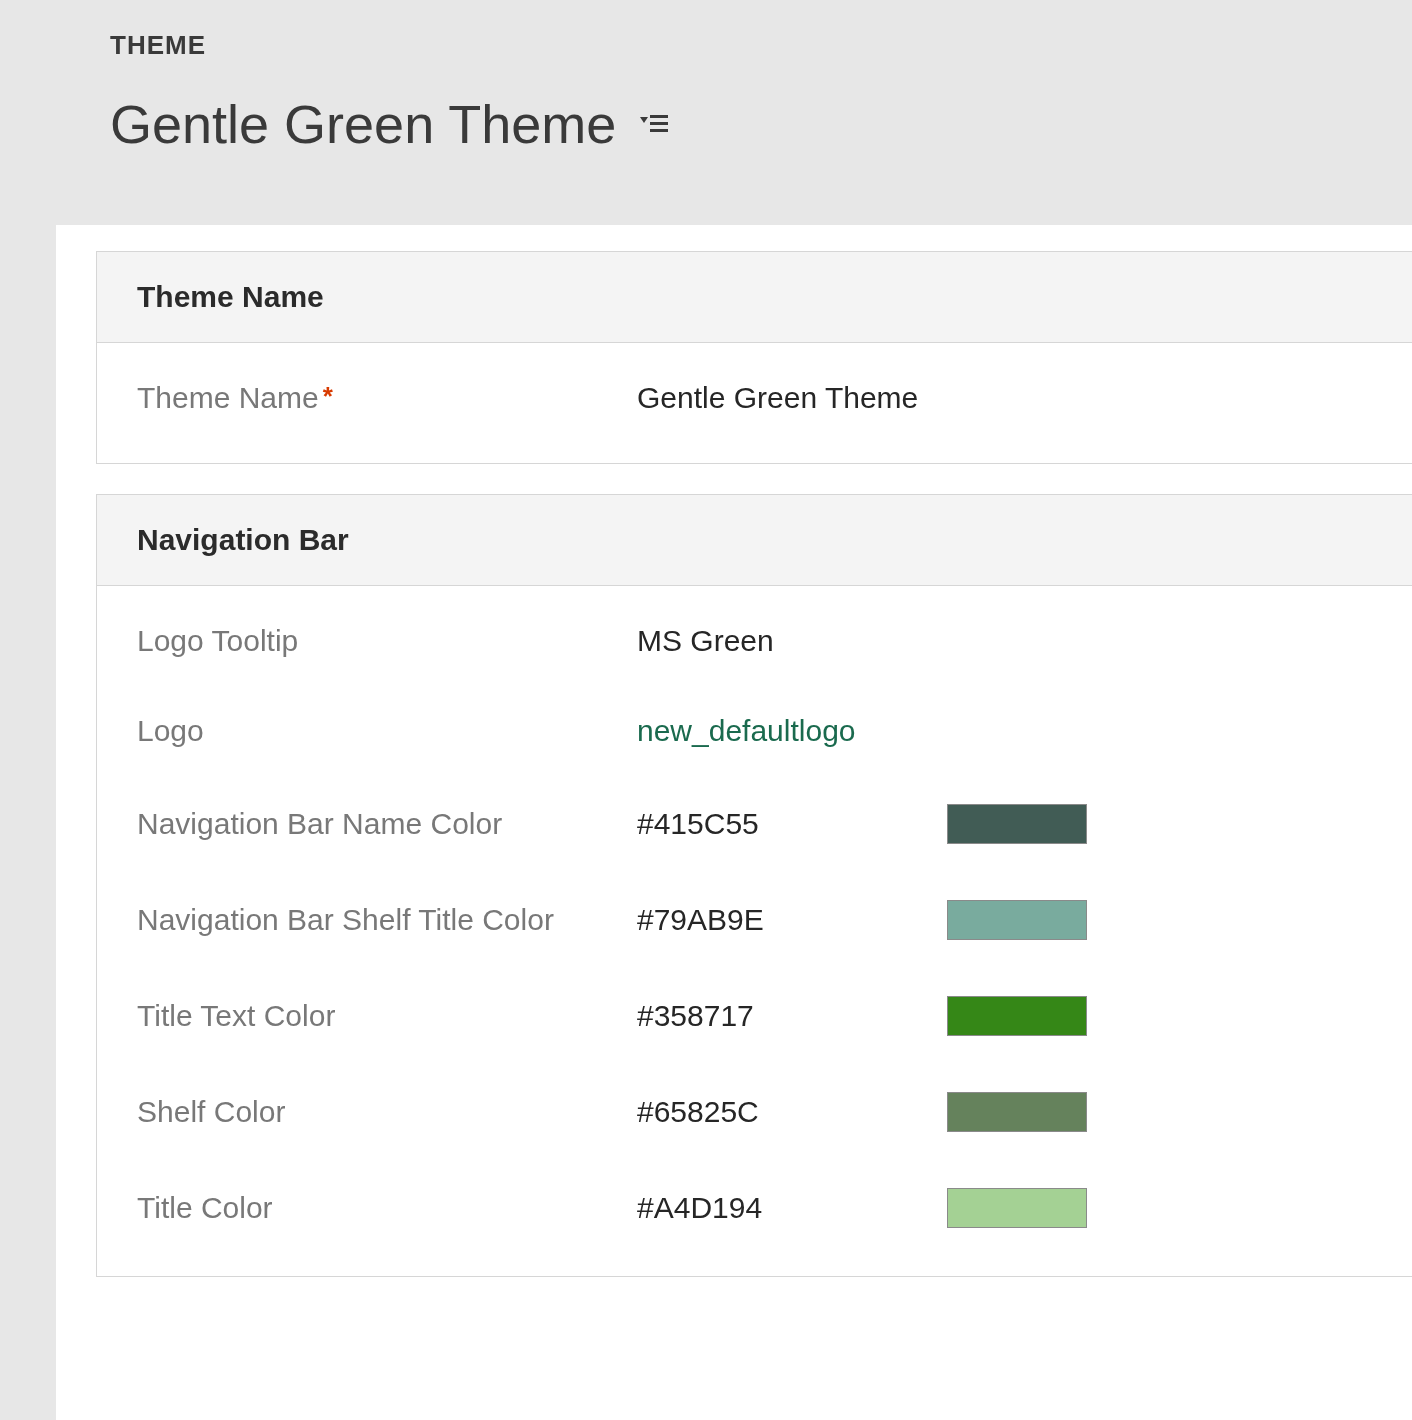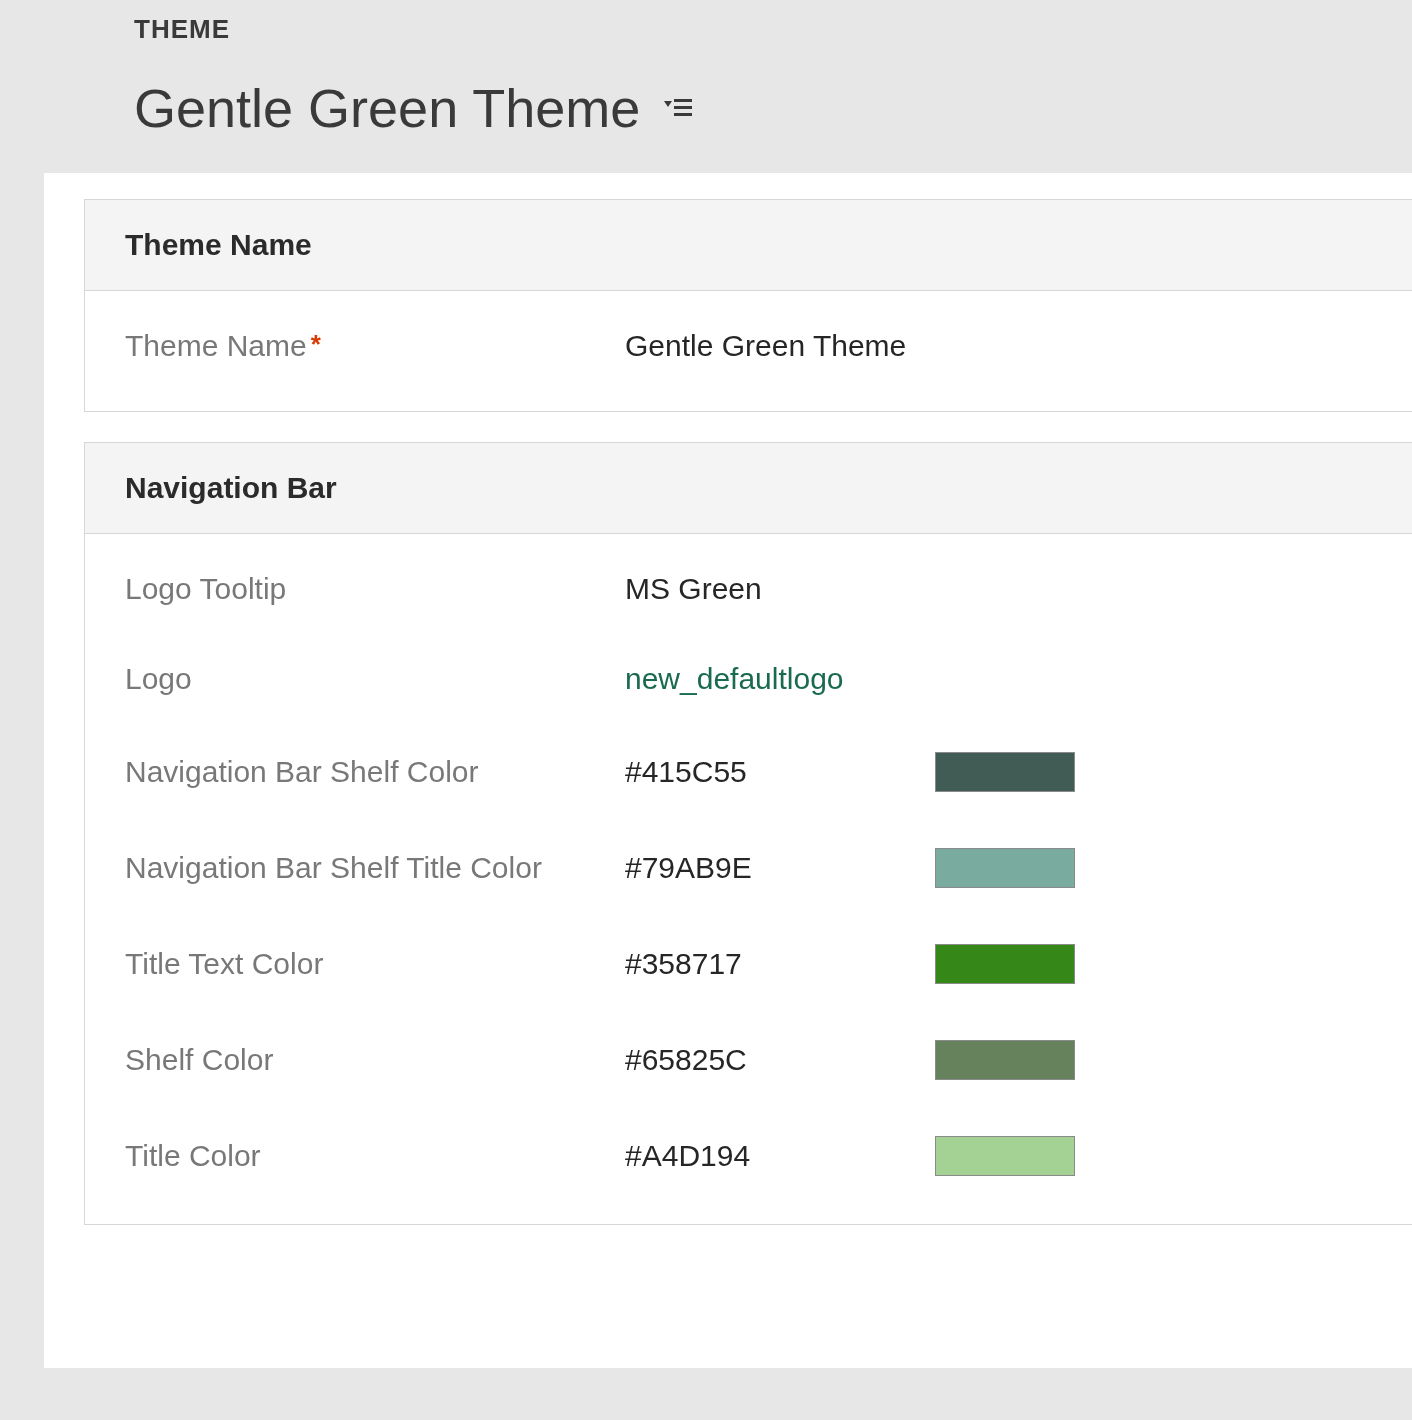--- a/index.html
+++ b/index.html
@@ -4,23 +4,22 @@
   <style>
     * { box-sizing: border-box; margin: 0; padding: 0; }
     body {
       font-family: "Segoe UI", -apple-system, BlinkMacSystemFont, sans-serif;
       background: #e7e7e7;
       width: 1412px;
       height: 1420px;
       overflow: hidden;
     }
     .header-area {
-      padding: 14px 0 0 110px;
-      height: 173px;
-      margin-left: 24px;
+      padding: 30px 0 0 110px;
+      height: 225px;
     }
     .breadcrumb {
       font-size: 26px;
       font-weight: 600;
       letter-spacing: 1px;
       color: #3a3a3a;
     }
     .page-title-row {
       display: flex;
       align-items: center;
@@ -31,21 +30,21 @@
       font-weight: 300;
       color: #3a3a3a;
     }
     .dropdown-icon {
       margin-left: 24px;
       display: inline-flex;
       align-items: center;
     }
     .content-area {
       background: #ffffff;
-      margin-left: 44px;
+      margin-left: 56px;
       min-height: 1195px;
     }
     .panel {
       margin-left: 40px;
       border: 1px solid #d6d6d6;
       border-right: none;
     }
     .panel + .panel { margin-top: 30px; }
     .panel-header {
       background: #f4f4f4;
@@ -139,21 +138,21 @@
         <div></div>
       </div>
 
       <div class="row">
         <div class="label">Logo</div>
         <div class="value link">new_defaultlogo</div>
         <div></div>
       </div>
 
       <div class="row">
-        <div class="label">Navigation Bar Shelf Color</div>
+        <div class="label">Navigation Bar Name Color</div>
         <div class="value">#415C55</div>
         <div class="swatch" style="background: rgb(65, 92, 85);"></div>
       </div>
 
       <div class="row">
         <div class="label">Navigation Bar Shelf Title Color</div>
         <div class="value">#79AB9E</div>
         <div class="swatch" style="background: rgb(121, 171, 158);"></div>
       </div>
 

